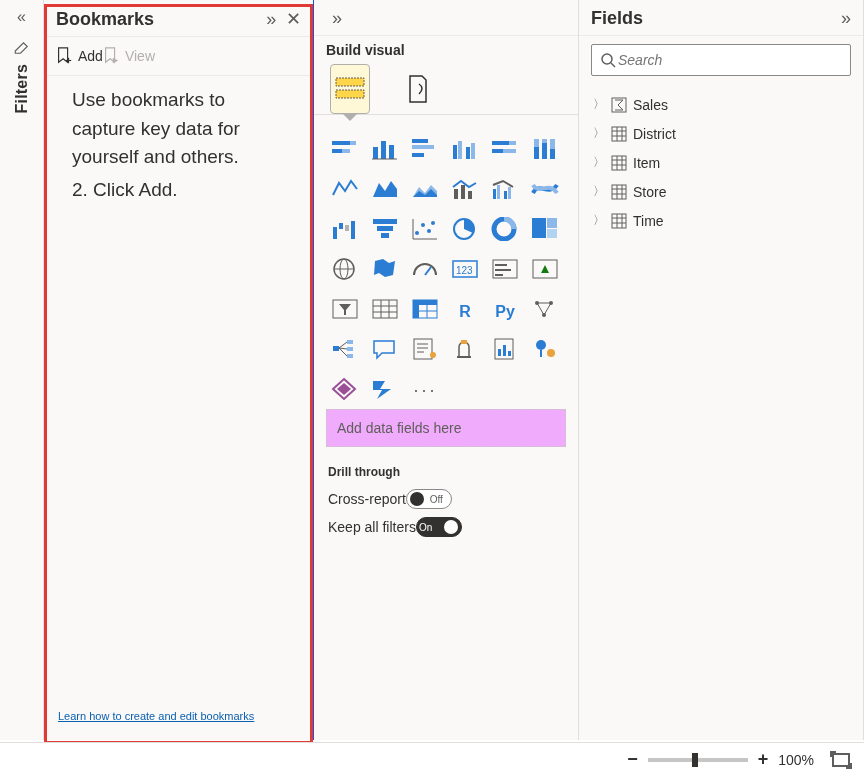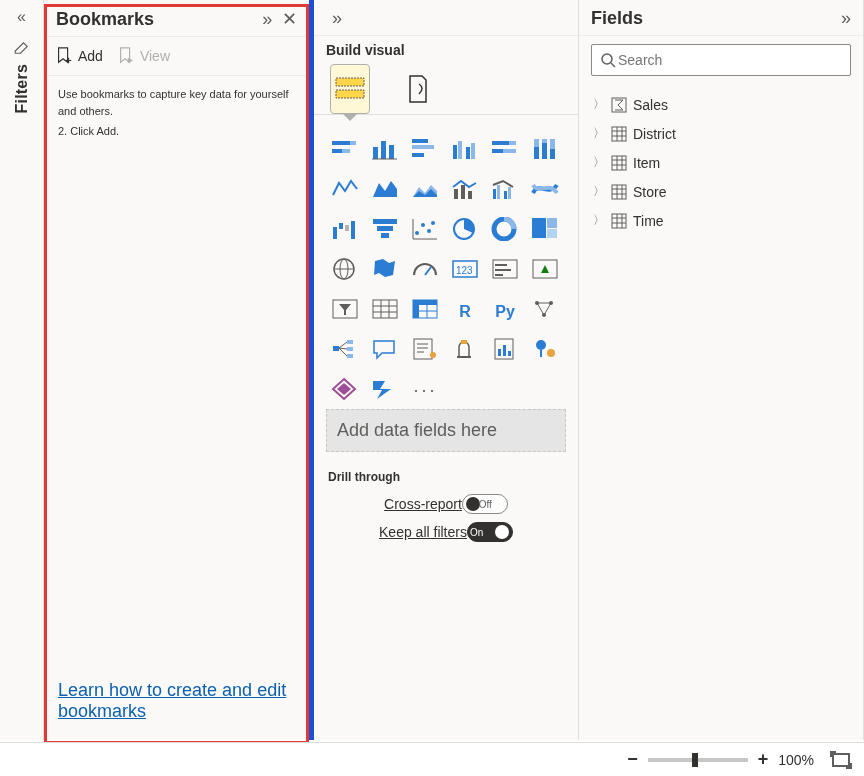--- a/index.html
+++ b/index.html
@@ -44,21 +44,21 @@
     text-orientation: mixed;
     transform: rotate(180deg);
     font-size: 16px;
     font-weight: 600;
     color: #323130;
     letter-spacing: 0.2px;
   }
   
   .bookmarks-panel {
     width: 270px;
-    border-right: 5px solid #1d4ed8;
+    border-right: 1px solid #1d4ed8;
     background: #faf9f8;
     display: flex;
     flex-direction: column;
     position: relative;
   }
   .highlight-box {
     position: absolute;
     top: 4px;
     left: 0px;
     right: 0px;
@@ -79,45 +79,45 @@
     flex: 1;
   }
   .pane-header .hdr-icons span {
     font-size: 18px;
     color: #605e5c;
     margin-left: 6px;
     cursor: pointer;
   }
   .bm-toolbar {
     display: flex;
-    gap: 15px;
+    gap: 0;
     padding: 10px 12px;
     border-bottom: 1px solid #edebe9;
   }
   .bm-btn {
     display: inline-flex;
     align-items: center;
     gap: 6px;
     font-size: 14px;
     cursor: pointer;
     color: #323130;
   }
   .bm-btn.disabled { color: #b3b0ad; }
   .bm-btn svg { width:16px;height:18px; }
   .bm-body {
-    padding: 10px 14px;
-    font-size: 11px;
+    padding: 10px 28px;
+    font-size: 19px;
     line-height: 1.5;
     color: #323130;
     flex: 1;
   }
   .bm-body p { margin: 0 0 4px 0; }
   .bm-link {
     padding: 0 14px 18px 14px;
-    font-size: 18px;
+    font-size: 11px;
     margin-top: 13px;
   }
   .bm-link a {
     color: #0b60b0;
     text-decoration: underline;
   }
   
   .viz-panel {
     width: 265px;
     border-right: 1px solid #e1dfdd;
@@ -161,67 +161,66 @@
   .viz-icon svg { width:28px; height:24px; }
   .viz-icon.text { font-weight:700; font-size:16px; }
   .section-label {
     padding: 14px 14px 6px 14px;
     font-size: 14px;
     color: #605e5c;
   }
   .field-well {
     margin: 0 12px;
     border: 1px dashed #c8c6c4;
-    background: #e5e5e5;
+    background: #f0abfc;
     padding: 10px 10px;
-    font-size: 18px;
+    font-size: 14px;
     color: #605e5c;
   }
   .drill-label { padding: 18px 14px 6px 14px; font-size:12px; font-weight:600; }
   .toggle-row {
-    display:flex;align-items:center;justify-content:center;
+    display:flex;align-items:center;justify-content:flex-start;
     padding: 4px 14px;
     font-size: 14px;
-    text-decoration: underline;
   }
   .toggle {
     position: relative;
     width: 46px; height: 20px;
     border-radius: 10px;
     background: #fff;
     border: 1px solid #8a8886;
     display:flex;align-items:center;
     font-size:10px;
     cursor:pointer;
   }
   .toggle .knob {
     position:absolute;width:14px;height:14px;border-radius:50%;
     background:#323130;top:2px;
   }
   .toggle.off .knob { left:3px; }
-  .toggle.off .lbl { position:absolute; right:15px; color:#605e5c; }
+  .toggle.off .lbl { position:absolute; right:8px; color:#605e5c; }
   .toggle.on { background:#323130; border-color:#323130; }
   .toggle.on .knob { right:3px; background:#fff; }
   .toggle.on .lbl { position:absolute; left:2px; color:#fff; }
   
   .fields-panel {
     flex: 1;
     background: #faf9f8;
     min-width: 270px;
   }
   .search-box {
     margin: 8px 12px;
     border: 1px solid #8a8886;
     border-radius: 2px;
     background: #fff;
     display:flex;align-items:center;
     padding: 6px 8px;
   }
   .search-box input {
-    border:none;outline:none;flex:1;font-size:14px;color:#605e5c;
+    border:none;outline:none;flex:1;font-size:14px;font-style:italic;color:#605e5c;
     background: transparent;
   }
   .fields-list { padding: 6px 4px; }
   .field-item {
     display:flex;align-items:center;gap:6px;
     padding: 6px 10px;
     font-size: 14px;
     cursor: pointer;
   }
   .field-item .chev { width:12px; color:#605e5c; font-size:12px;}

